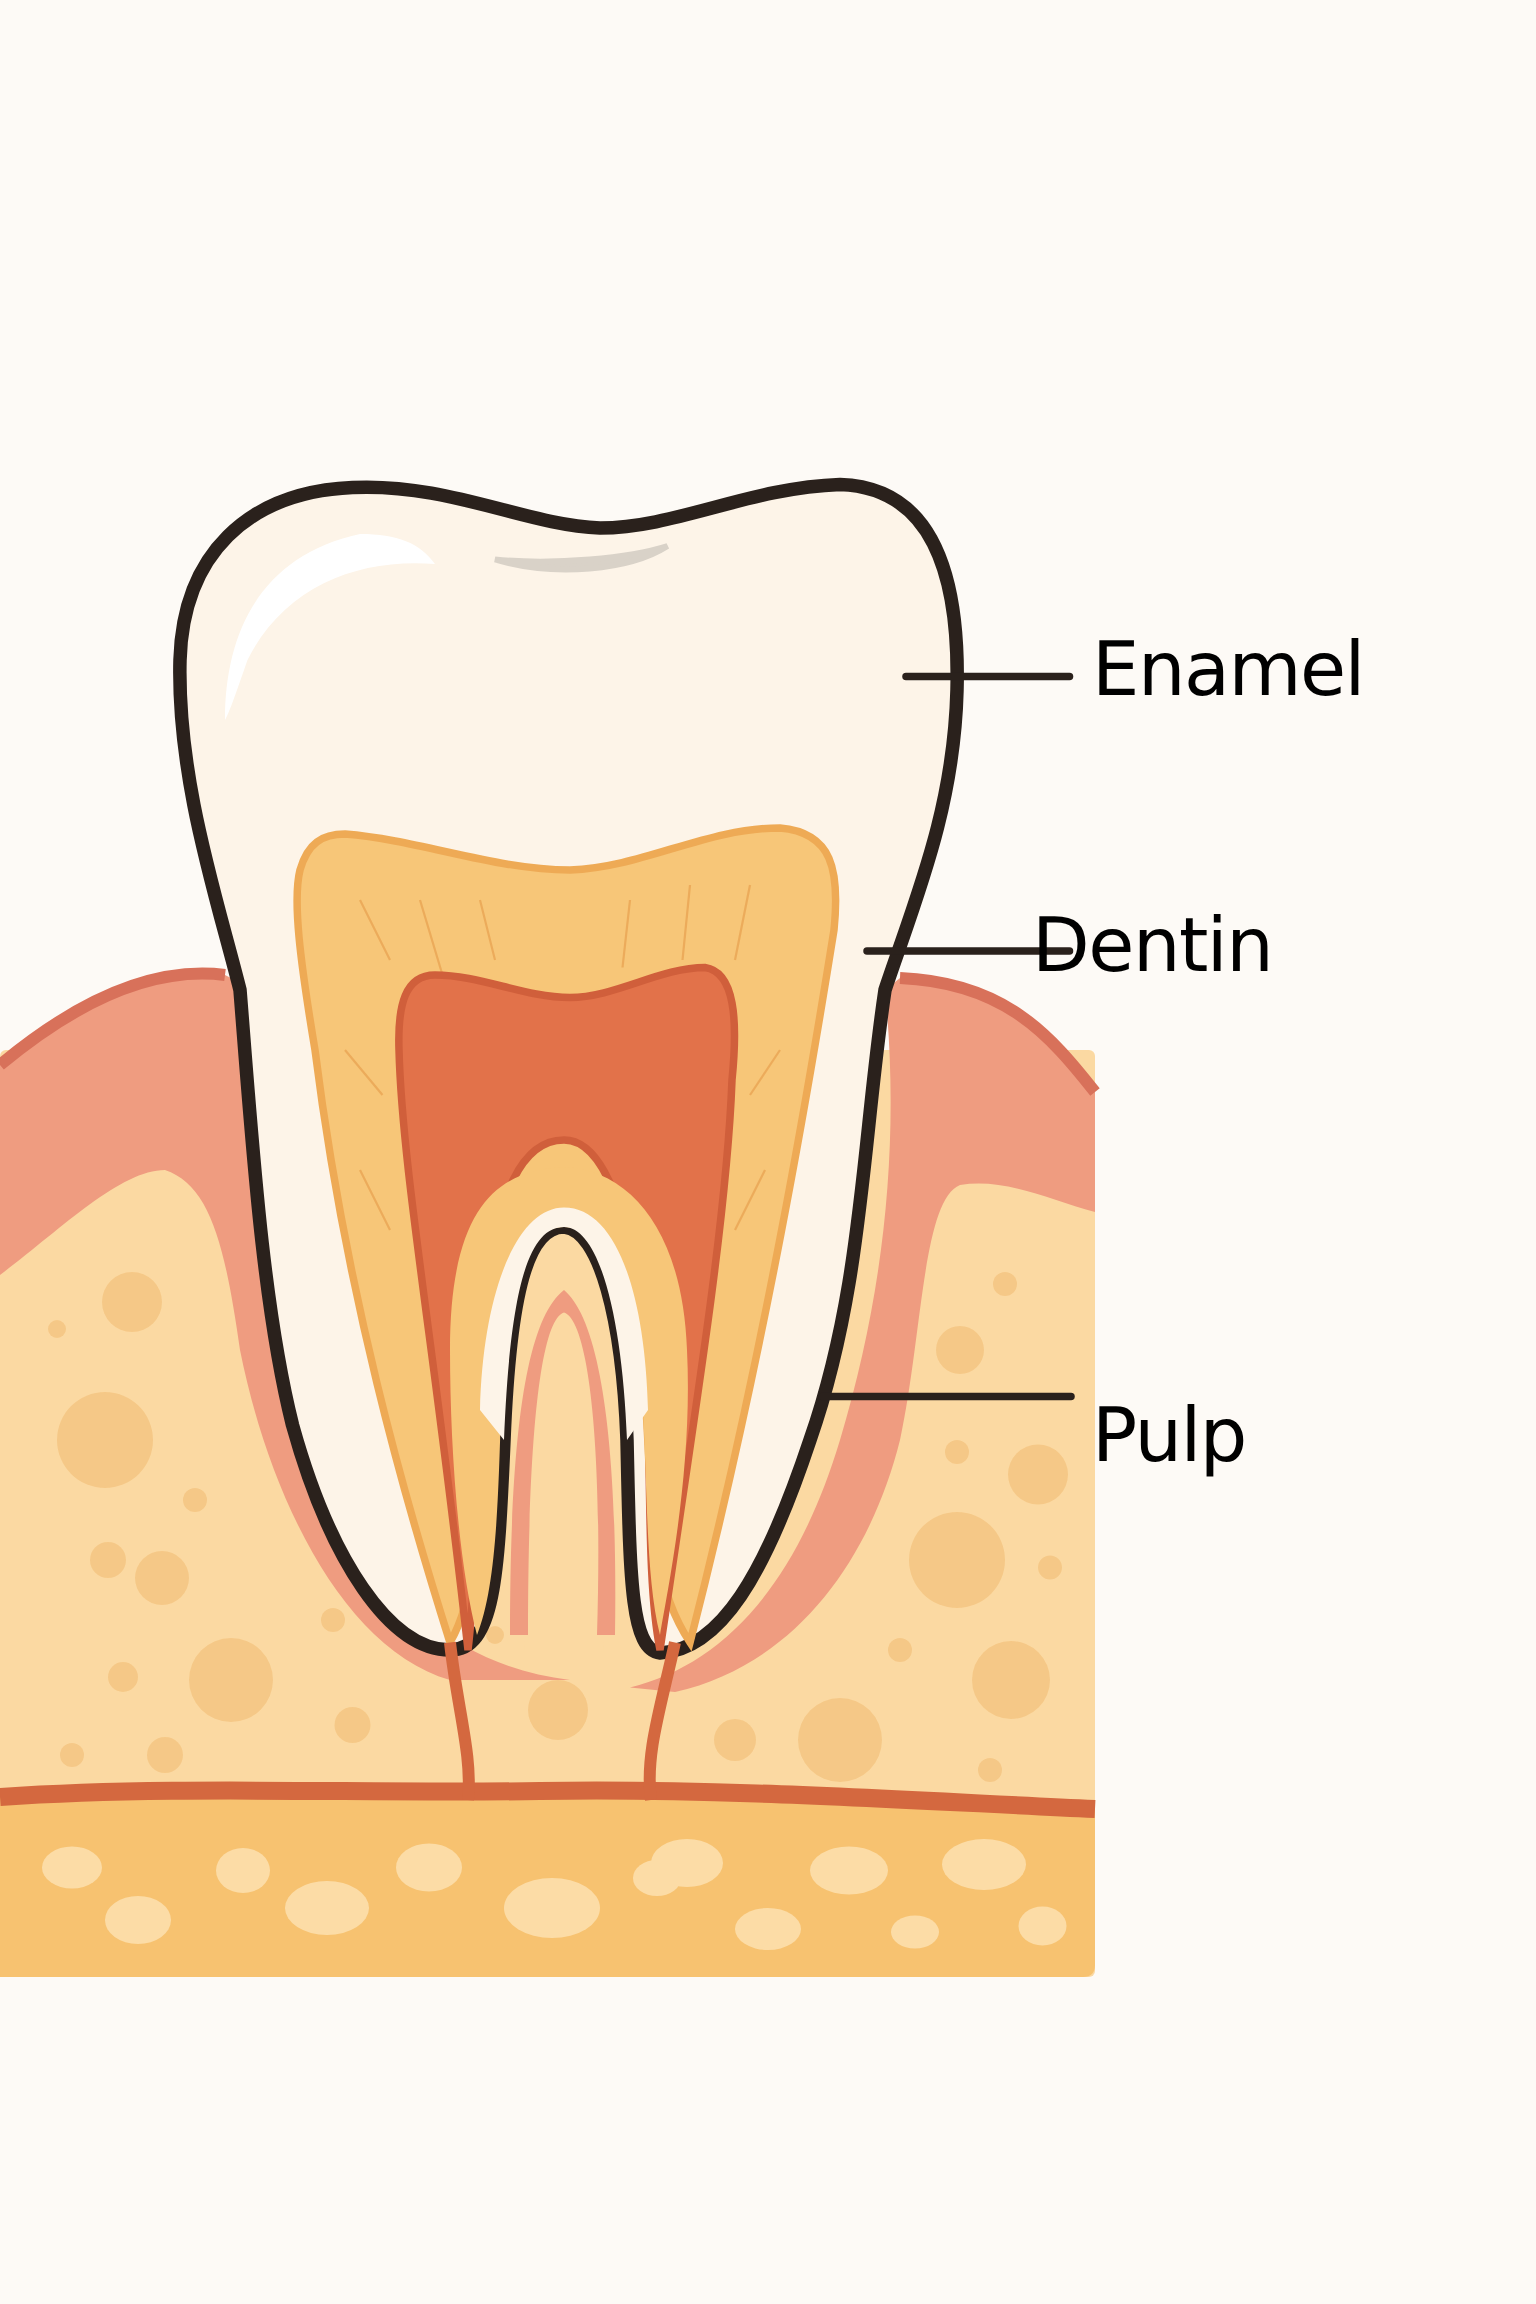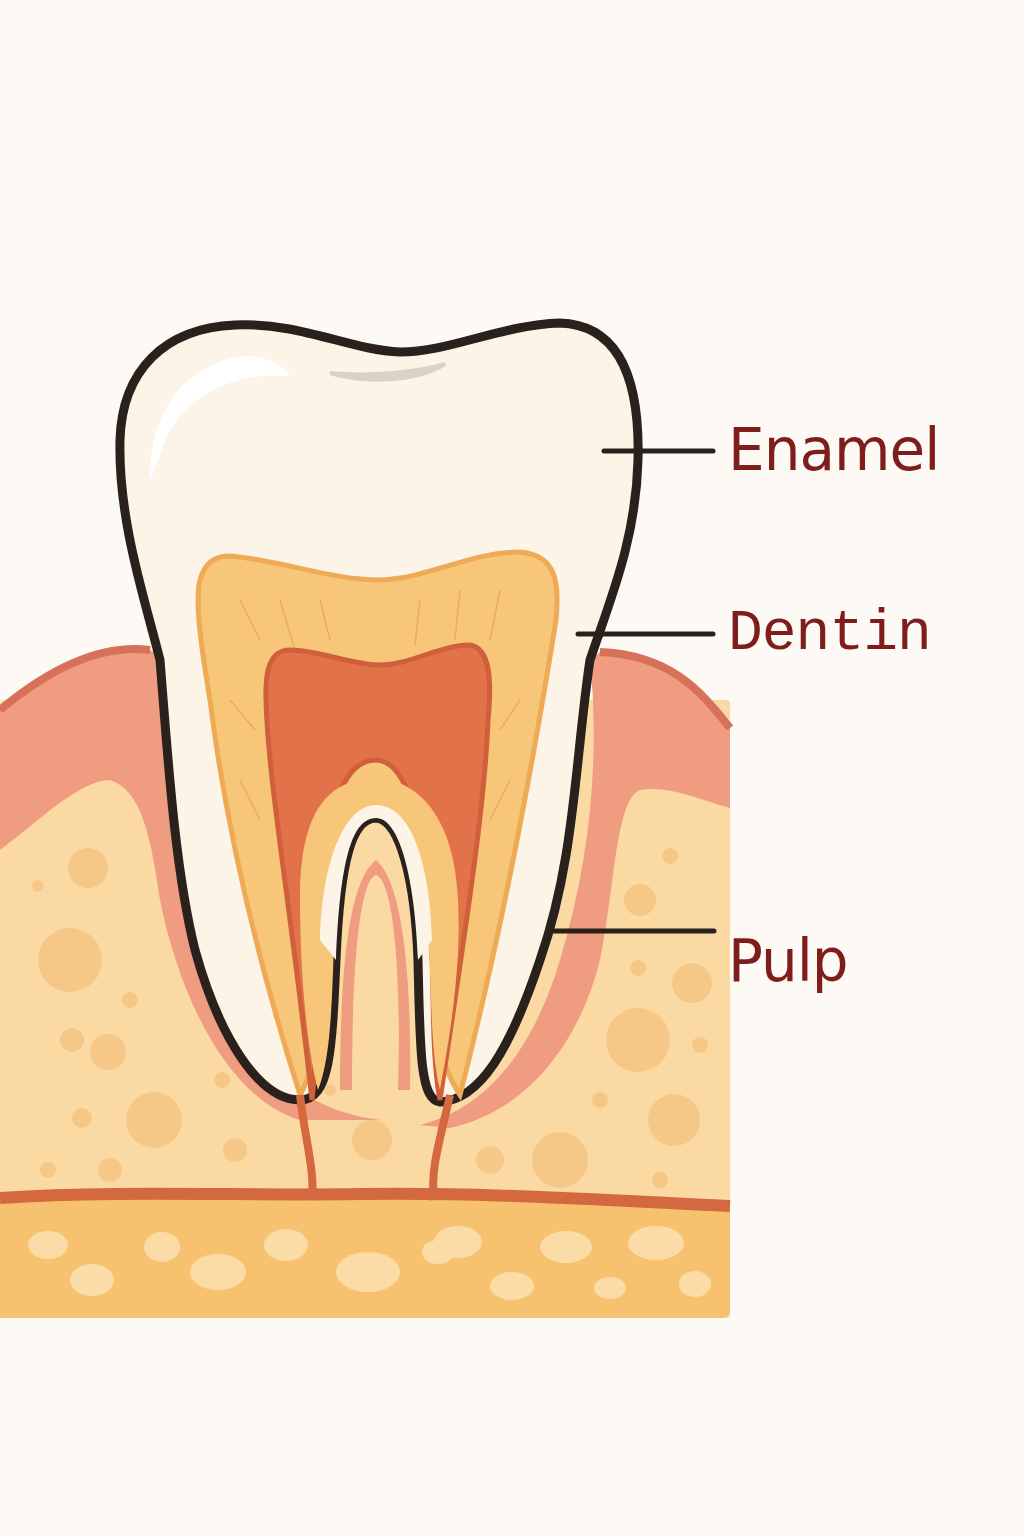--- a/index.html
+++ b/index.html
@@ -7,28 +7,28 @@
       width: 1024px; height: 1536px;
       background: #fdfaf6;
       position: relative;
       overflow: hidden;
       font-family: "DejaVu Sans", sans-serif;
     }
     #diagram { position: absolute; left: 0; top: 0; width: 1024px; height: 1536px; }
     .label {
       position: absolute;
       font-family: "DejaVu Sans", sans-serif;
-      font-size: 58px;
+      font-size: 50px;
       font-weight: 500;
-      color: #7f1d1d;
+      color: #000000;
       letter-spacing: -1px;
       line-height: 1;
     }
     #label-enamel { left: 728px; top: 421px; }
-    #label-dentin { left: 728px; top: 605px; font-family: Liberation Mono, monospace; }
+    #label-dentin { left: 688px; top: 605px; }
     #label-pulp   { left: 728px; top: 904px; margin-top: 28px; }
   </style>
 </head>
 <body>
 
 <svg id="diagram" viewBox="0 0 1024 1536" xmlns="http://www.w3.org/2000/svg">
 
   <g>
     <rect x="0" y="700" width="730" height="618" rx="4" fill="#fbd9a2"></rect>
 

